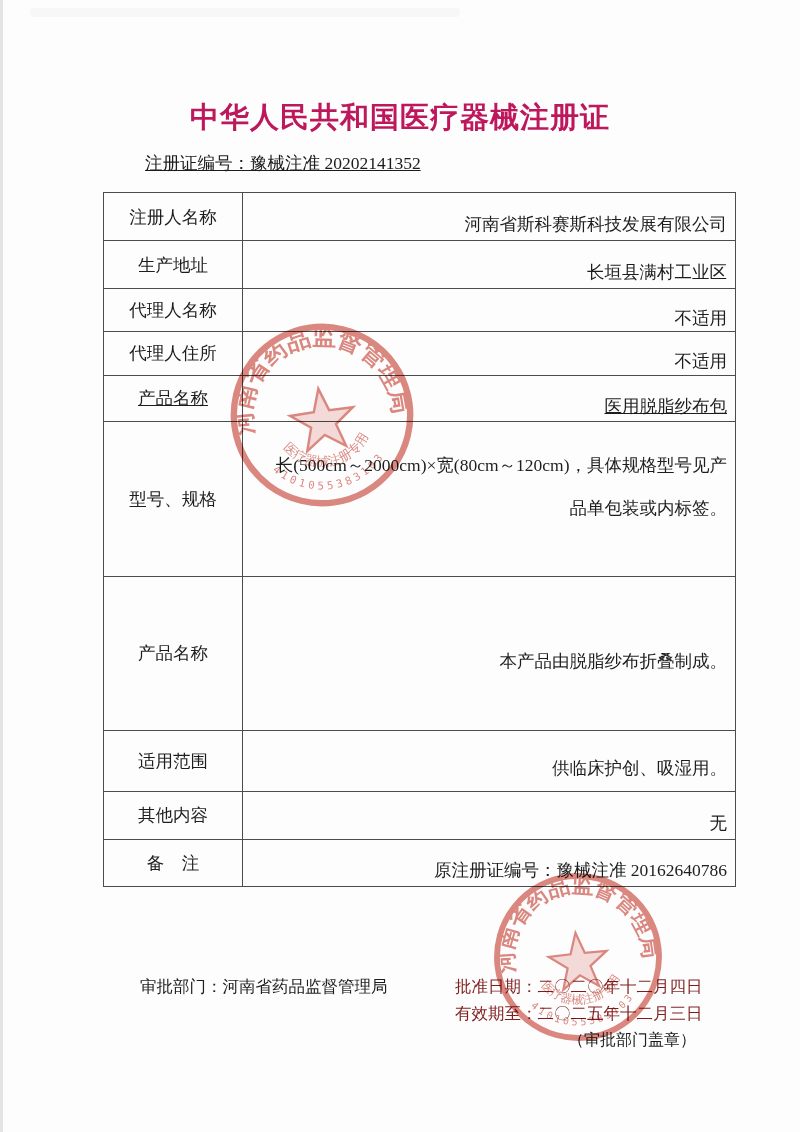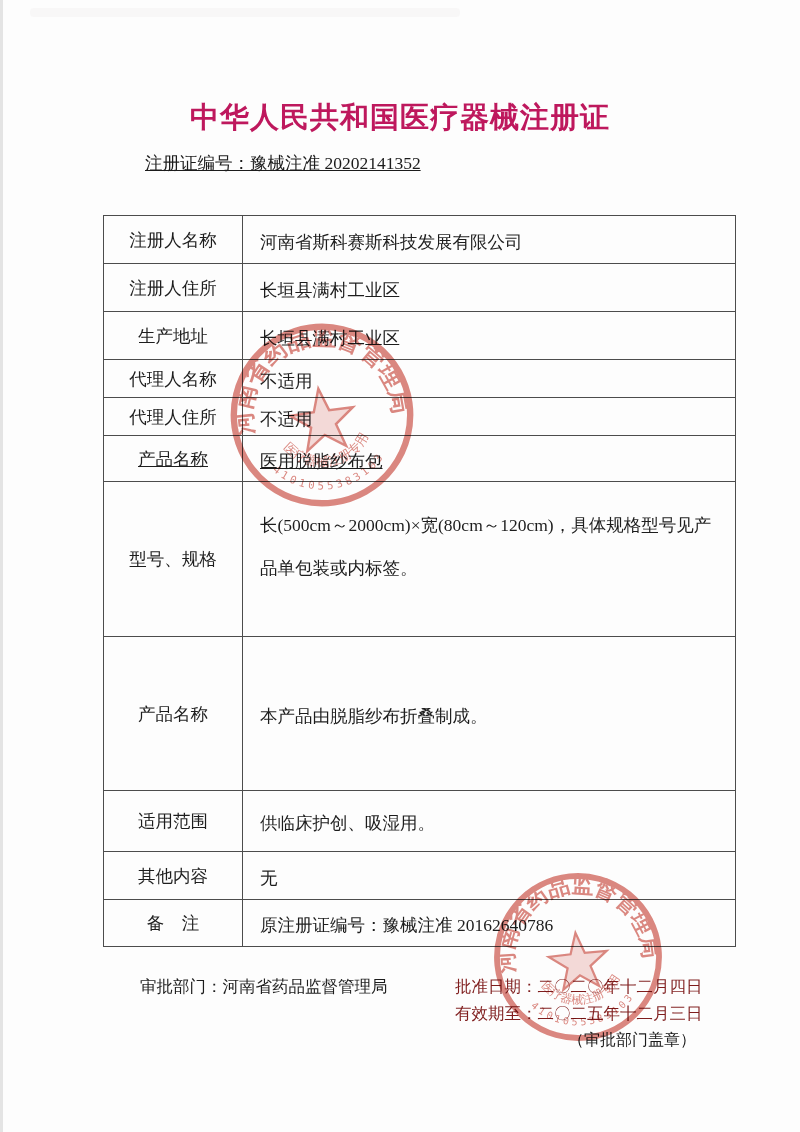--- a/index.html
+++ b/index.html
@@ -21,29 +21,29 @@
     letter-spacing:1px;color:#be185d;margin:0;line-height:33px;
   }
   .cert-line{
     position:absolute;left:145px;top:152px;
     font-size:17.5px;line-height:23px;color:#1c1c1c;text-decoration:underline;
   }
 
   table.cert-table{
     position:absolute;left:103px;top:192px;width:597px;
     border-collapse:collapse;table-layout:fixed;
-    font-size:17.5px;color:#1d1d1d;margin-top:23px;
+    font-size:17.5px;color:#1d1d1d;
   }
   table.cert-table td{
     border:1.6px solid #4c4c4c;
     vertical-align:middle;
     overflow:hidden;
   }
   td.label-cell{width:130px;text-align:center;padding:0 4px;}
-  td.value-cell{width:467px;text-align:left;padding:5px 8px 0 17px;line-height:1.5;}
+  td.value-cell{width:467px;text-align:right;padding:16px 8px 0 17px;line-height:1.5;}
   tr.r-h48{height:48px;} tr.r-h38{height:38px;} tr.r-h46{height:46px;text-decoration:underline;}
   tr.r-h155{height:155px;} tr.r-h154{height:154px;}
   tr.r-h61{height:61px;} tr.r-h49{height:49px;} tr.r-h47{height:47px;}
   tr.r-top td.value-cell{vertical-align:top;padding-top:22px;line-height:43px;}
 
   .footer-dept{
     position:absolute;left:140px;top:976px;
     font-size:16.5px;line-height:21px;color:#1c1c1c;
   }
   .footer-dates{
@@ -79,24 +79,20 @@
 
   <h1 class="doc-title">中华人民共和国医疗器械注册证</h1>
 
   <div class="cert-line"><span>注册证编号：</span><span>豫械注准 20202141352</span></div>
 
   <table class="cert-table">
     <tbody>
         <tr class="r-h48">
       <td class="label-cell">注册人名称</td>
       <td class="value-cell">河南省斯科赛斯科技发展有限公司</td>
-    </tr>
-    <tr class="r-h48">
-      <td class="label-cell">注册人住所</td>
-      <td class="value-cell">长垣县满村工业区</td>
     </tr>
     <tr class="r-h48">
       <td class="label-cell">生产地址</td>
       <td class="value-cell">长垣县满村工业区</td>
     </tr>
     <tr class="r-h38">
       <td class="label-cell">代理人名称</td>
       <td class="value-cell">不适用</td>
     </tr>
     <tr class="r-h38">

